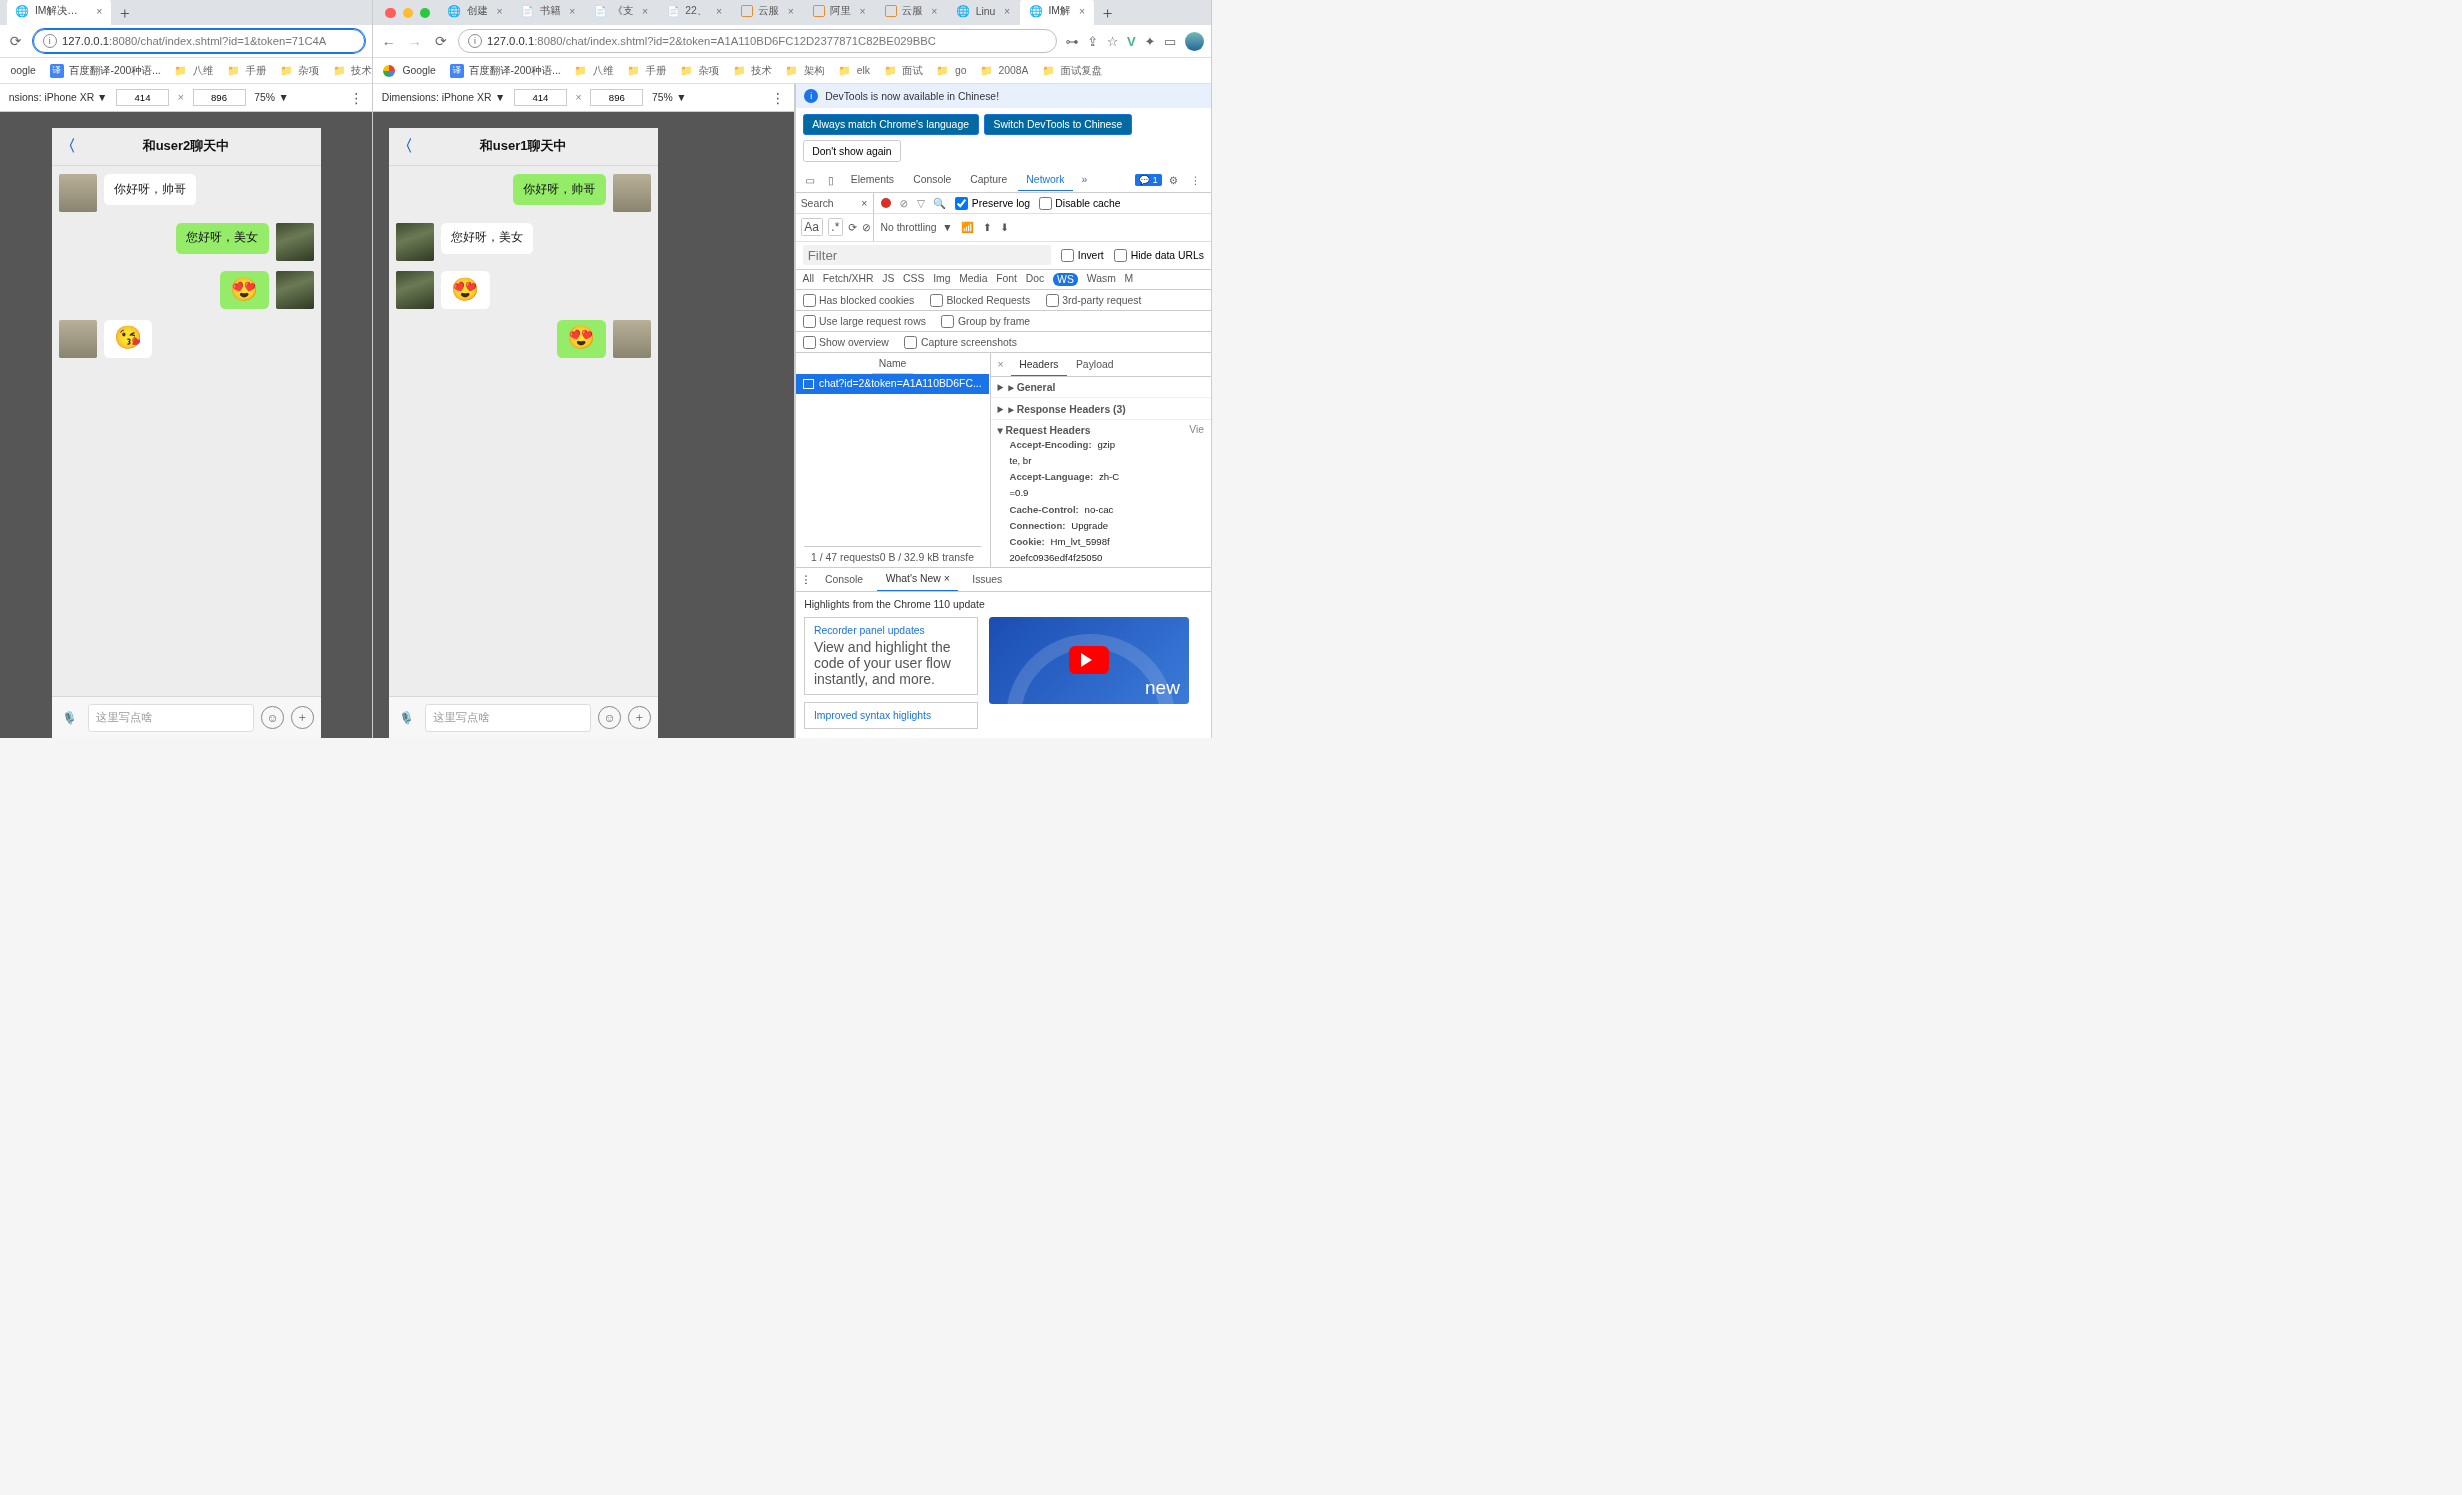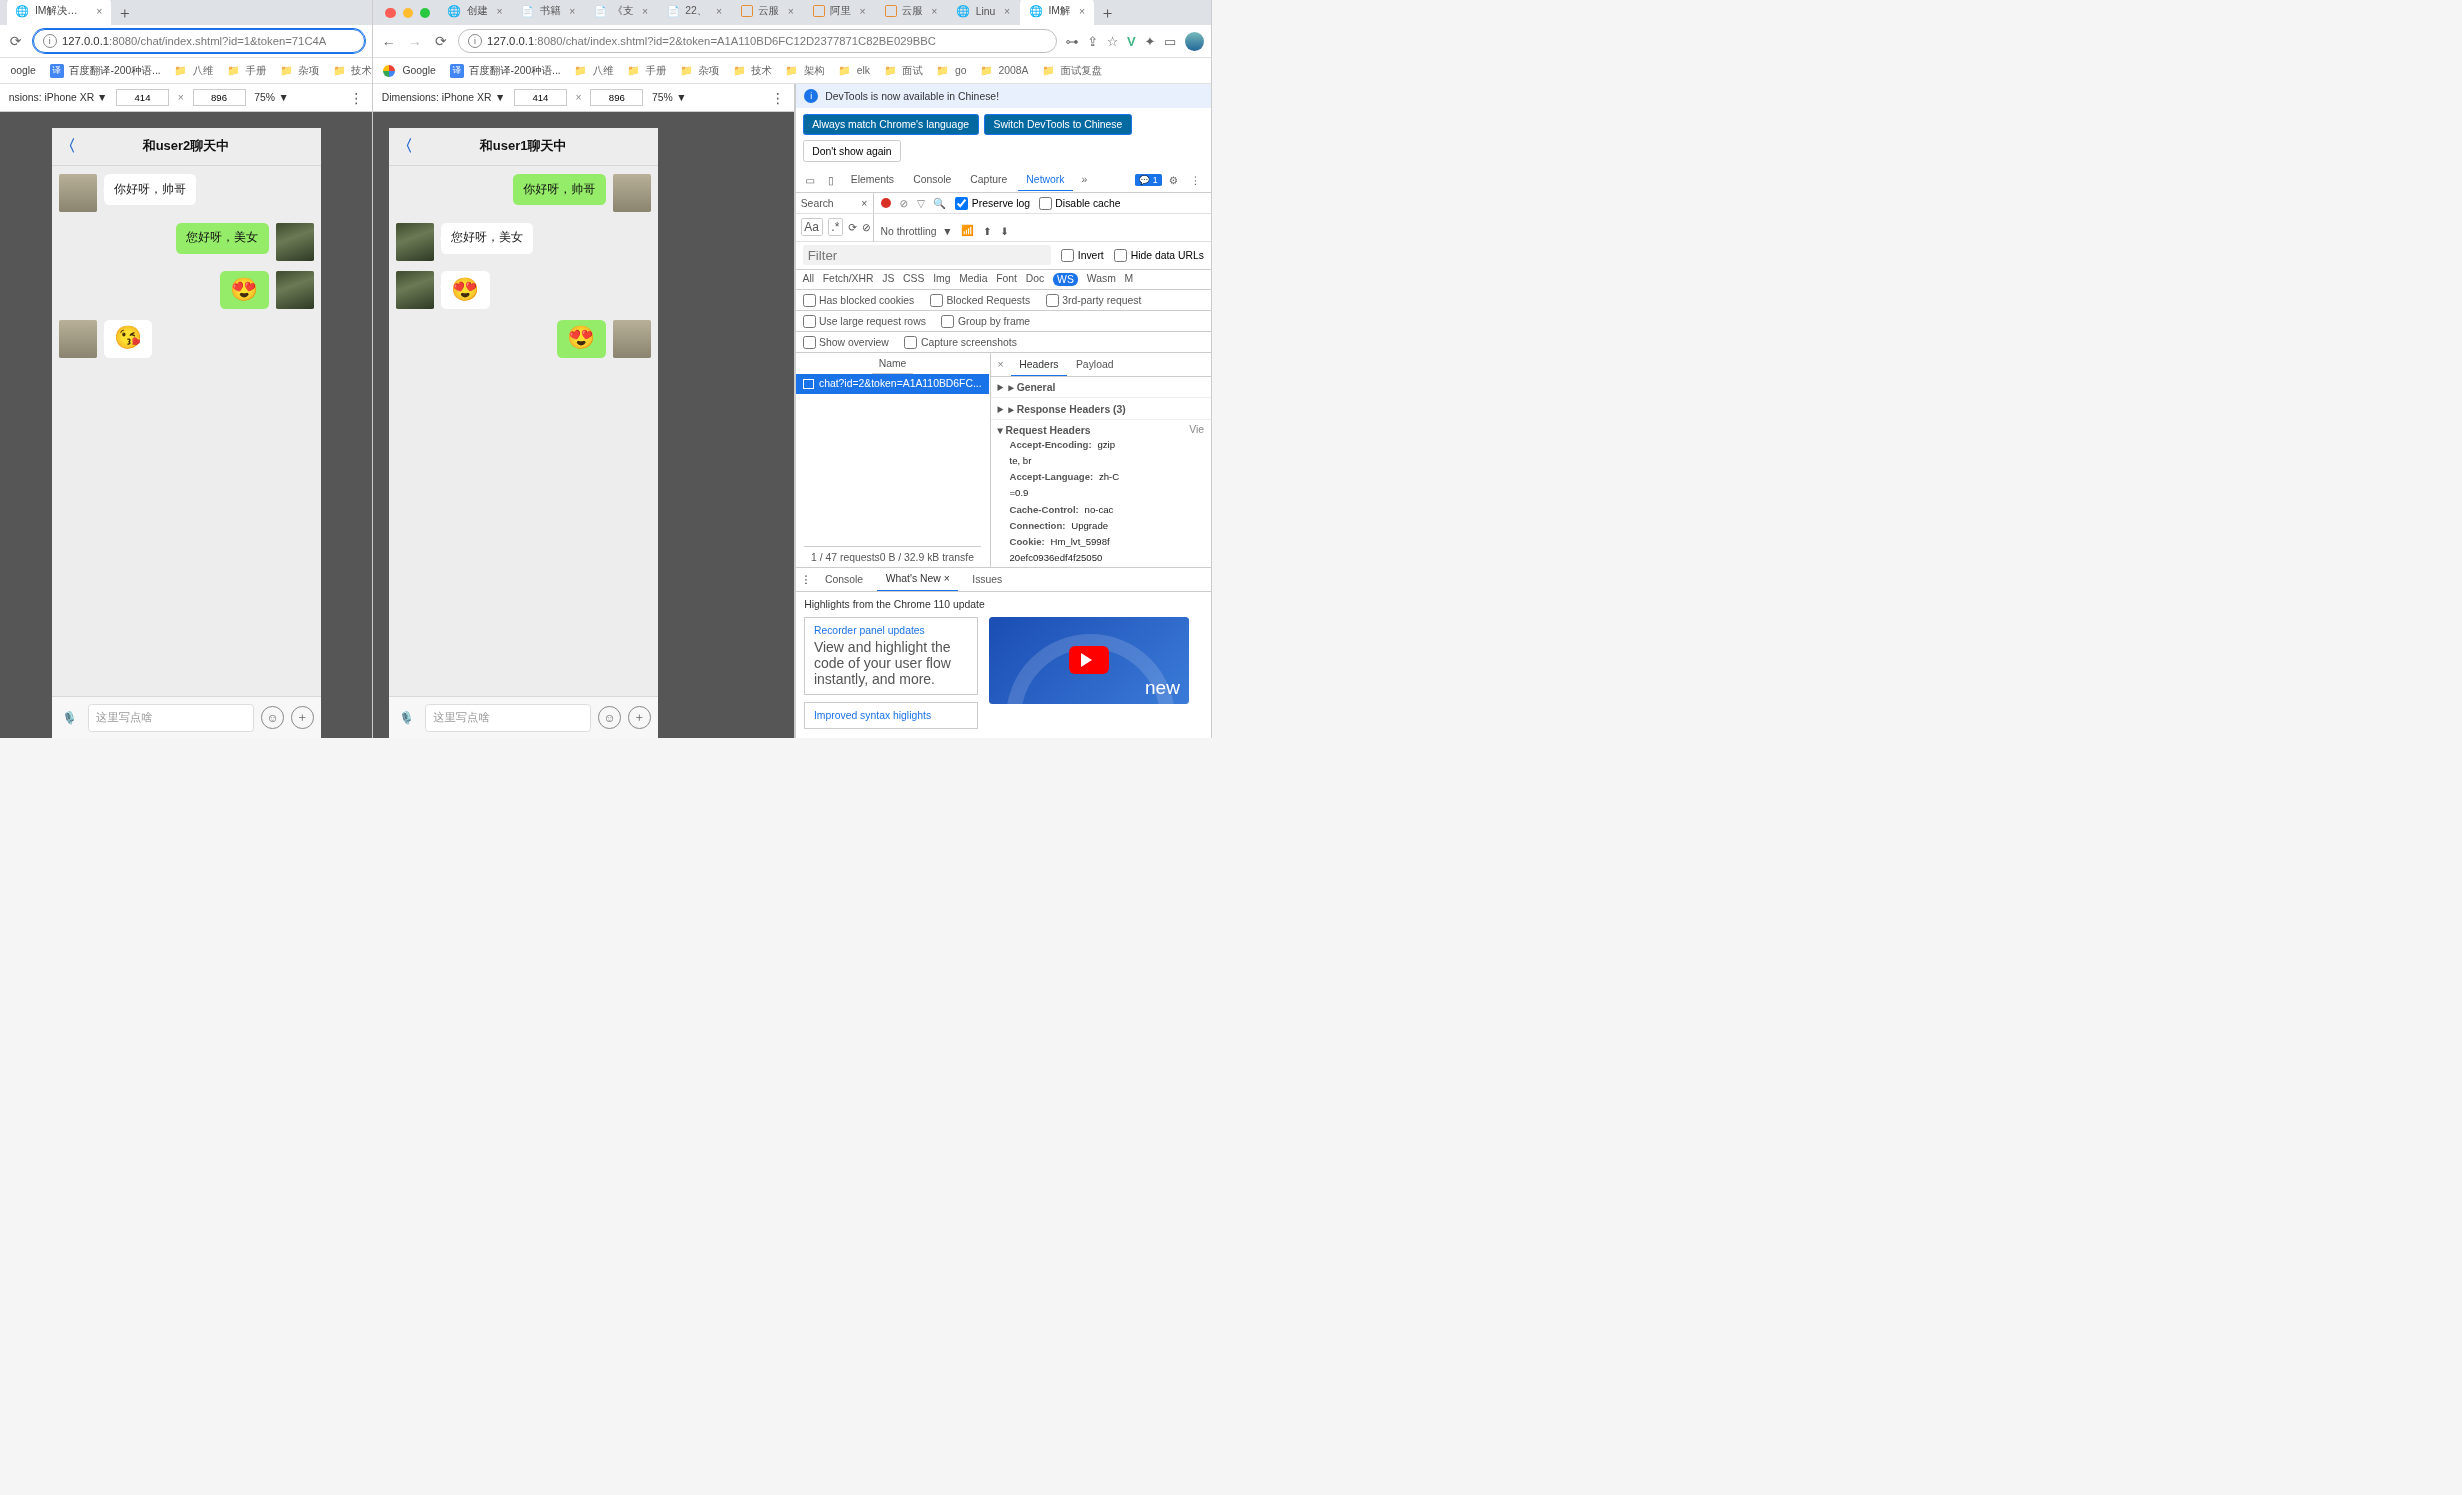--- a/index.html
+++ b/index.html
@@ -84,21 +84,21 @@
 .dt-tab{padding:5.2px 8.7px;color:#555;cursor:pointer;}
 .dt-tab.act{color:#1a73e8;border-bottom:1.7px solid #1a73e8;}
 .dt-badge{background:#1a73e8;color:#fff;font-size:8.7px;padding:0.9px 4.3px;border-radius:1.7px;margin-left:auto;display:flex;align-items:center;gap:2.6px;}
 .dt-gear{color:#666;margin:0 5.2px;cursor:pointer;}
 .dt-row{display:flex;border-bottom:0.9px solid #e0e0e0;}
 .dt-search{width:78px;border-right:0.9px solid #ccc;padding:4.3px 5.2px;display:flex;align-items:center;justify-content:space-between;color:#555;}
 .dt-net-top{flex:1;padding:3.5px 7px;display:flex;align-items:center;gap:8.7px;}
 .rec{width:10.4px;height:10.4px;background:#d93025;border-radius:50%;}
 .no-ic{color:#888;}
 .chk{display:flex;align-items:center;gap:3.5px;}
-.dt-sub{padding:3.5px 7px;display:flex;align-items:flex-end;gap:8.7px;color:#555;border-bottom:0.9px solid #e0e0e0;}
+.dt-sub{padding:3.5px 7px;display:flex;align-items:center;gap:8.7px;color:#555;border-bottom:0.9px solid #e0e0e0;}
 .aa{font-size:12px;border:0.9px solid #ccc;padding:0.9px 2.6px;border-radius:1.7px;}
 .dt-filter-row{padding:3.5px 7px;display:flex;align-items:center;gap:10.4px;border-bottom:0.9px solid #ccc;}
 .filt-in{flex:1;border:none;background:#f1f1f1;padding:2.6px 5.2px;border-radius:2.6px;color:#888;}
 .ftypes{padding:3.5px 7px;display:flex;gap:8.7px;flex-wrap:wrap;border-bottom:0.9px solid #ccc;color:#555;}
 .ft.act{background:#1a73e8;color:#fff;padding:0.9px 4.3px;border-radius:6px;}
 .dt-opts{padding:3.5px 7px;display:flex;gap:15.6px;flex-wrap:wrap;border-bottom:0.9px solid #ccc;color:#555;}
 .dt-split{flex:1;display:flex;overflow:hidden;}
 .dt-list{width:195px;border-right:0.9px solid #ccc;display:flex;flex-direction:column;align-items:center;}
 .dt-lh{padding:4.3px 7px;border-bottom:0.9px solid #ccc;color:#555;}
 .dt-li{padding:4.3px 7px;display:flex;align-items:center;gap:5.2px;white-space:nowrap;overflow:hidden;text-overflow:ellipsis;}

